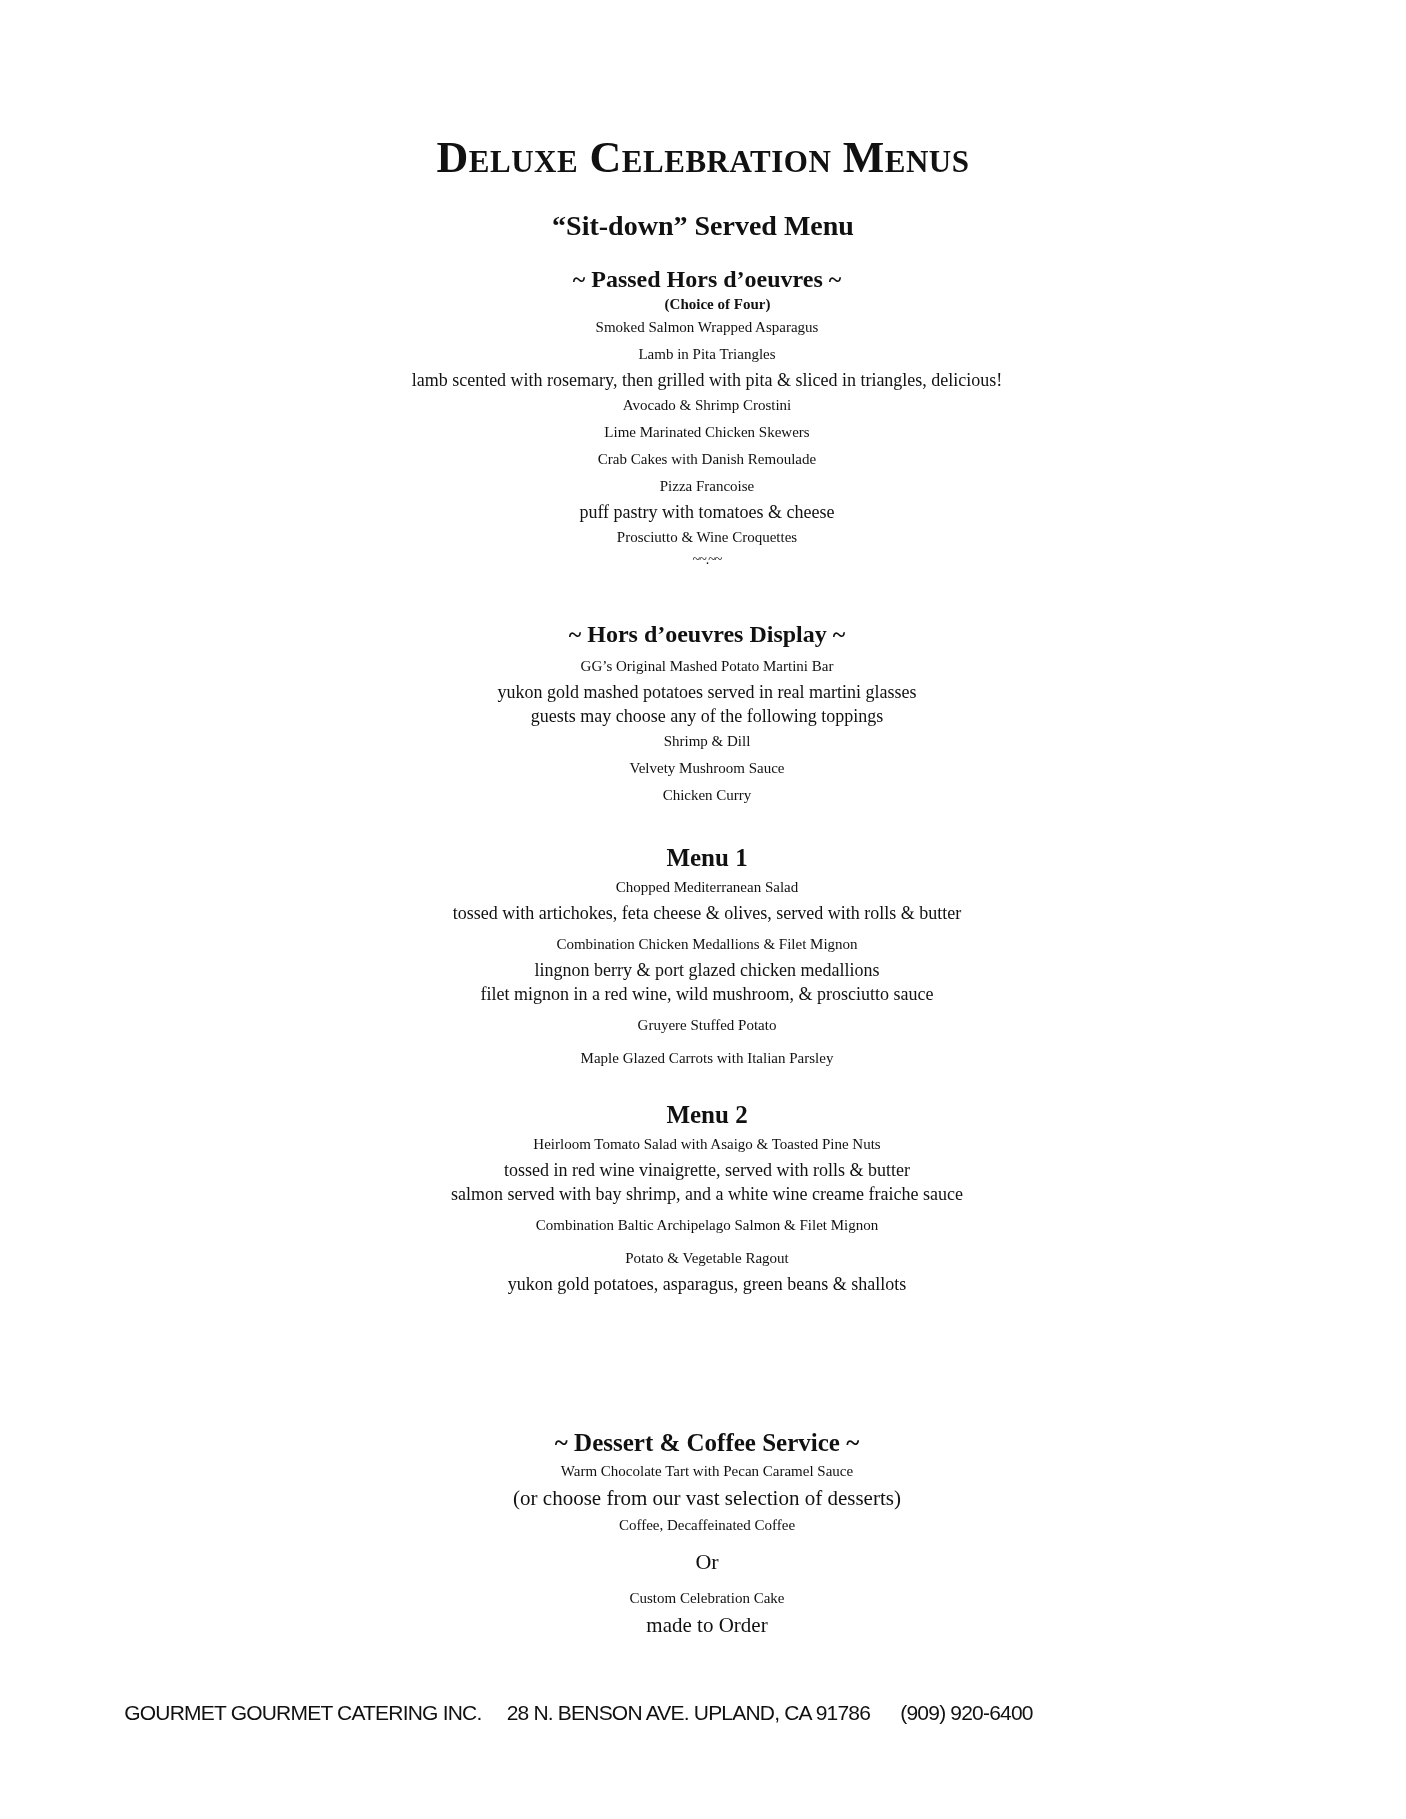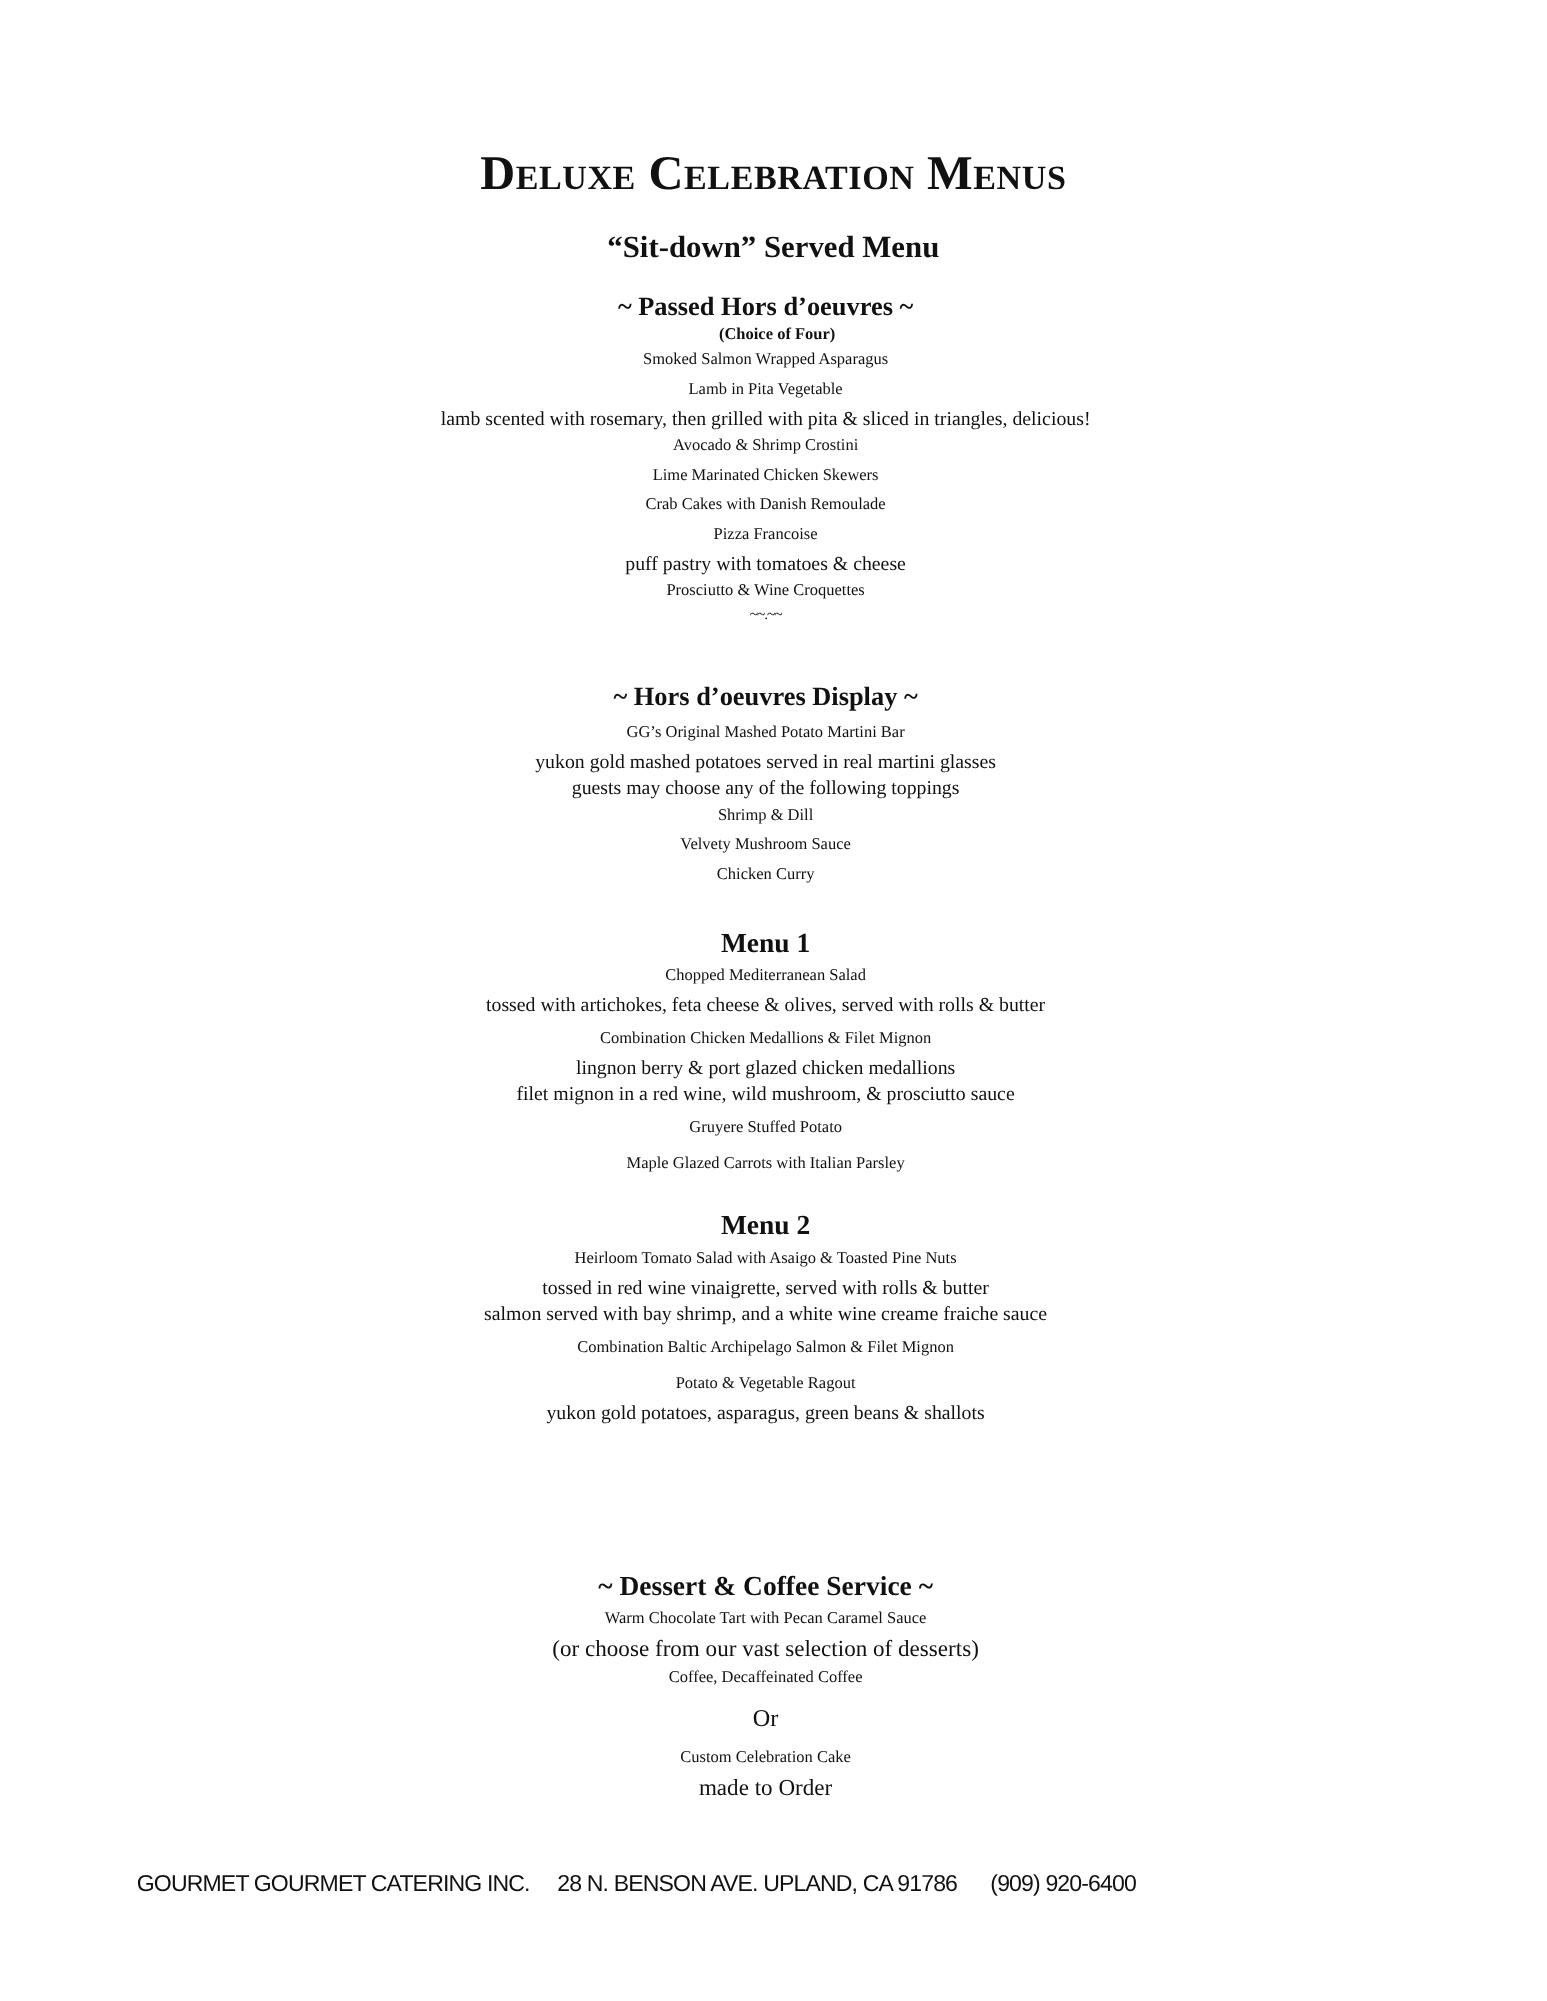--- a/index.html
+++ b/index.html
@@ -44,20 +44,21 @@
       left: 0;
       width: 1406px;
       font-size: 28px;
       font-weight: bold;
       line-height: 36px;
     }
     .block {
       position: absolute;
       left: 0;
       width: 1392px;
+      padding-left: 11px;
     }
     .sec-head {
       font-size: 24px;
       font-weight: bold;
       line-height: 30px;
     }
     .note {
       font-size: 15px;
       font-weight: bold;
       line-height: 20px;
@@ -117,21 +118,21 @@
 
 <div class="page">
 
   <div class="title">Deluxe Celebration Menus</div>
   <div class="subtitle">“Sit-down” Served Menu</div>
 
   <div class="block" style="top:264px;">
     <span class="line sec-head">~ Passed Hors d’oeuvres ~</span>
     <span class="line note">(Choice of Four)</span>
     <span class="line item">Smoked Salmon Wrapped Asparagus</span>
-    <span class="line item">Lamb in Pita Vegetable</span>
+    <span class="line item">Lamb in Pita Triangles</span>
     <span class="line desc">lamb scented with rosemary, then grilled with pita &amp; sliced in triangles, delicious!</span>
     <span class="line item">Avocado &amp; Shrimp Crostini</span>
     <span class="line item">Lime Marinated Chicken Skewers</span>
     <span class="line item">Crab Cakes with Danish Remoulade</span>
     <span class="line item">Pizza Francoise</span>
     <span class="line desc">puff pastry with tomatoes &amp; cheese</span>
     <span class="line item">Prosciutto &amp; Wine Croquettes</span>
     <span class="line divider">~~.~~</span>
   </div>
 

